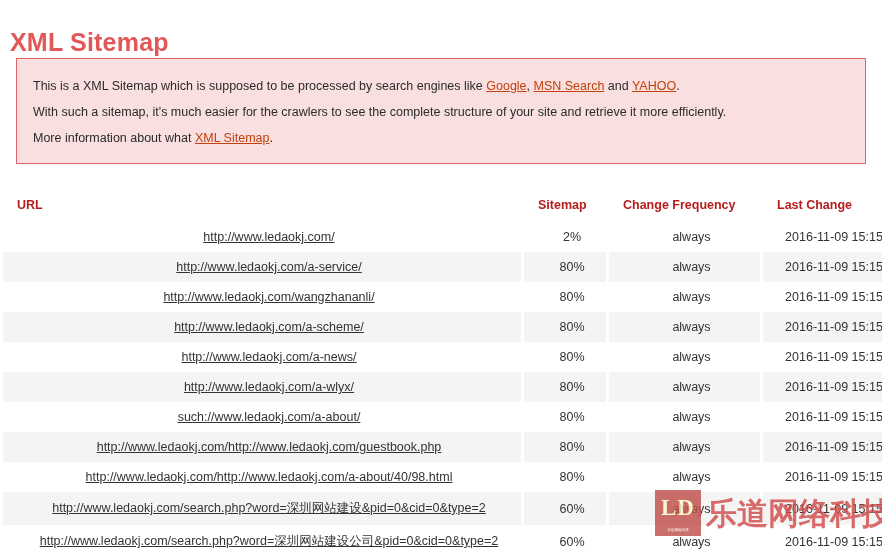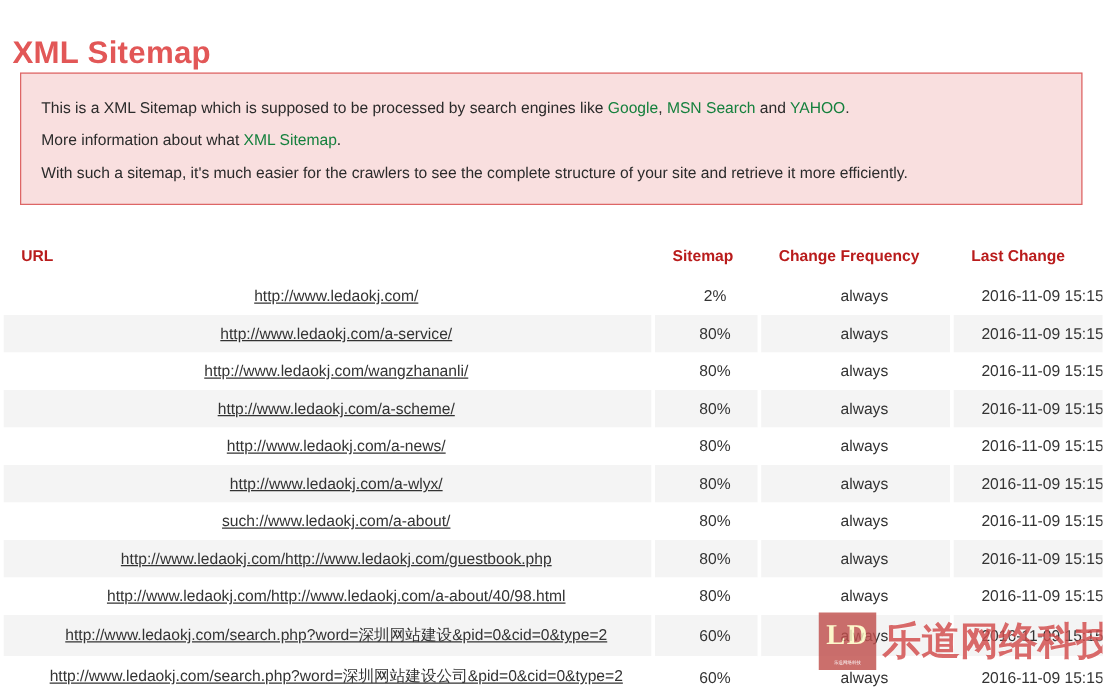--- a/index.html
+++ b/index.html
@@ -48,21 +48,22 @@
     padding: 14px 16px 12px 16px;
   }
   .info-line {
     font-size: 12.5px;
     line-height: 26px;
     color: #2b2b2b;
     white-space: nowrap;
   }
   .info-line a,
   .info-link {
-    color: #15803d;
+    color: #c2410c;
+    text-decoration: underline;
     cursor: pointer;
   }
 
   
   .sitemap-table {
     position: absolute;
     left: 0px;
     top: 190px;
     width: 882px;
     border-collapse: separate;
@@ -165,24 +166,24 @@
 <body>
 
 <div class="page">
 
   <h1 class="page-title">XML Sitemap</h1>
 
   <div class="info-box">
     <div class="info-line">
       <span>This is a XML Sitemap which is supposed to be processed by search engines like </span><a class="info-link">Google</a><span>, </span><a class="info-link">MSN Search</a><span> and </span><a class="info-link">YAHOO</a><span>.</span>
     </div>
+    <div class="info-line">With such a sitemap, it's much easier for the crawlers to see the complete structure of your site and retrieve it more efficiently.</div>
     <div class="info-line">
       <span>More information about what </span><a class="info-link">XML Sitemap</a><span>.</span>
     </div>
-    <div class="info-line">With such a sitemap, it's much easier for the crawlers to see the complete structure of your site and retrieve it more efficiently.</div>
   </div>
 
   <table class="sitemap-table">
     <colgroup>
       <col class="col-url">
       <col class="col-prio">
       <col class="col-freq">
       <col class="col-date">
     </colgroup>
     <thead>

